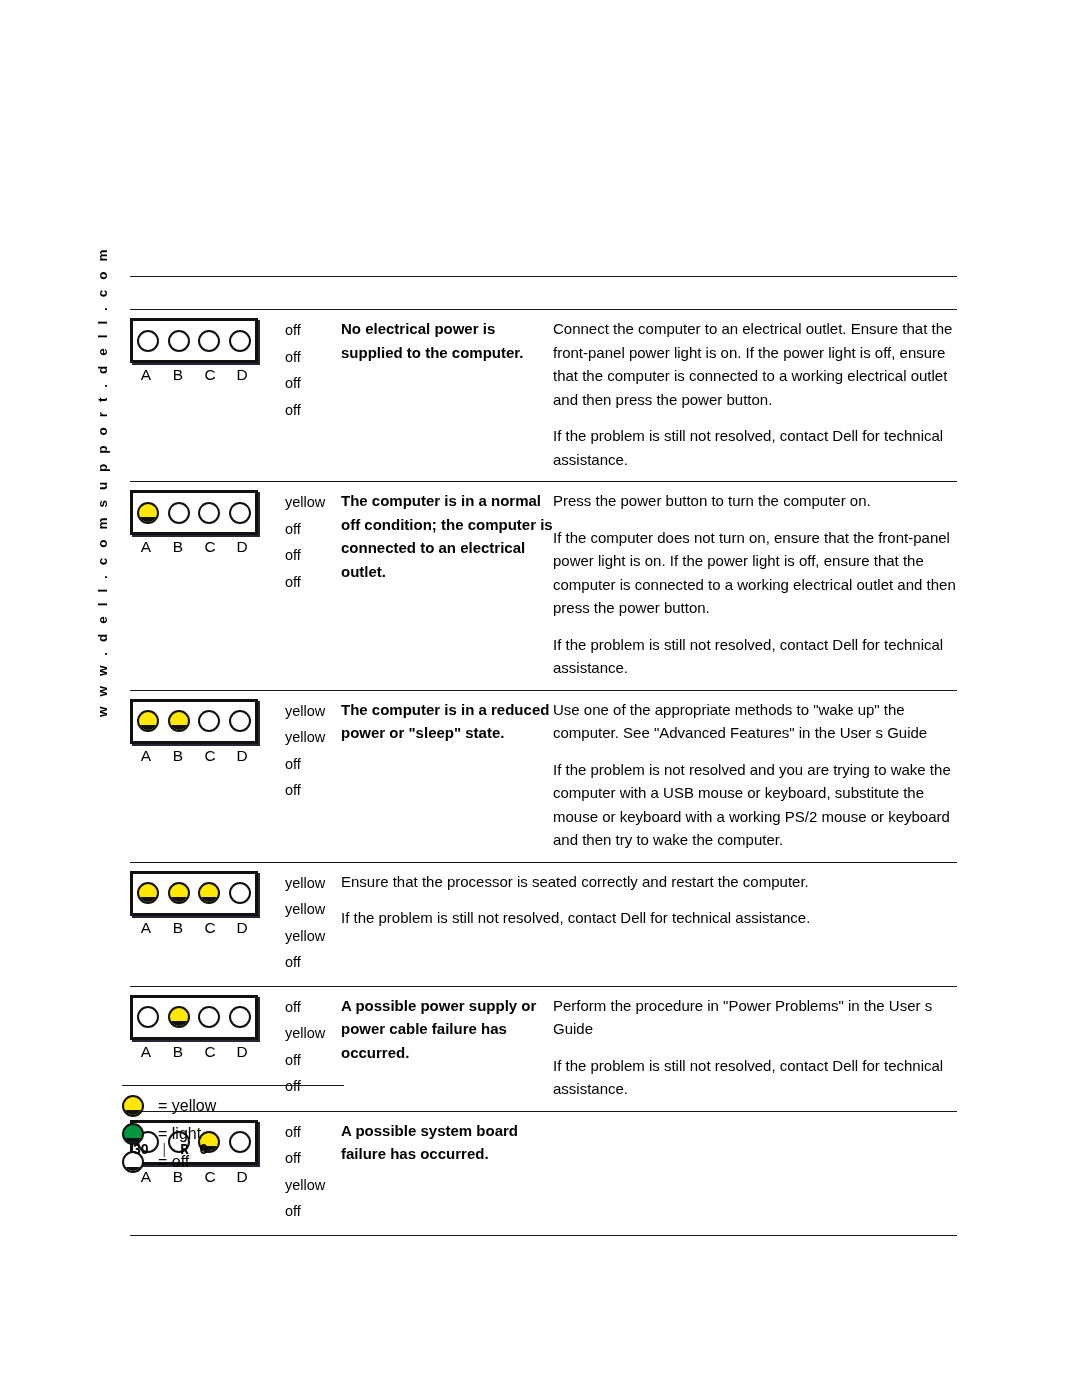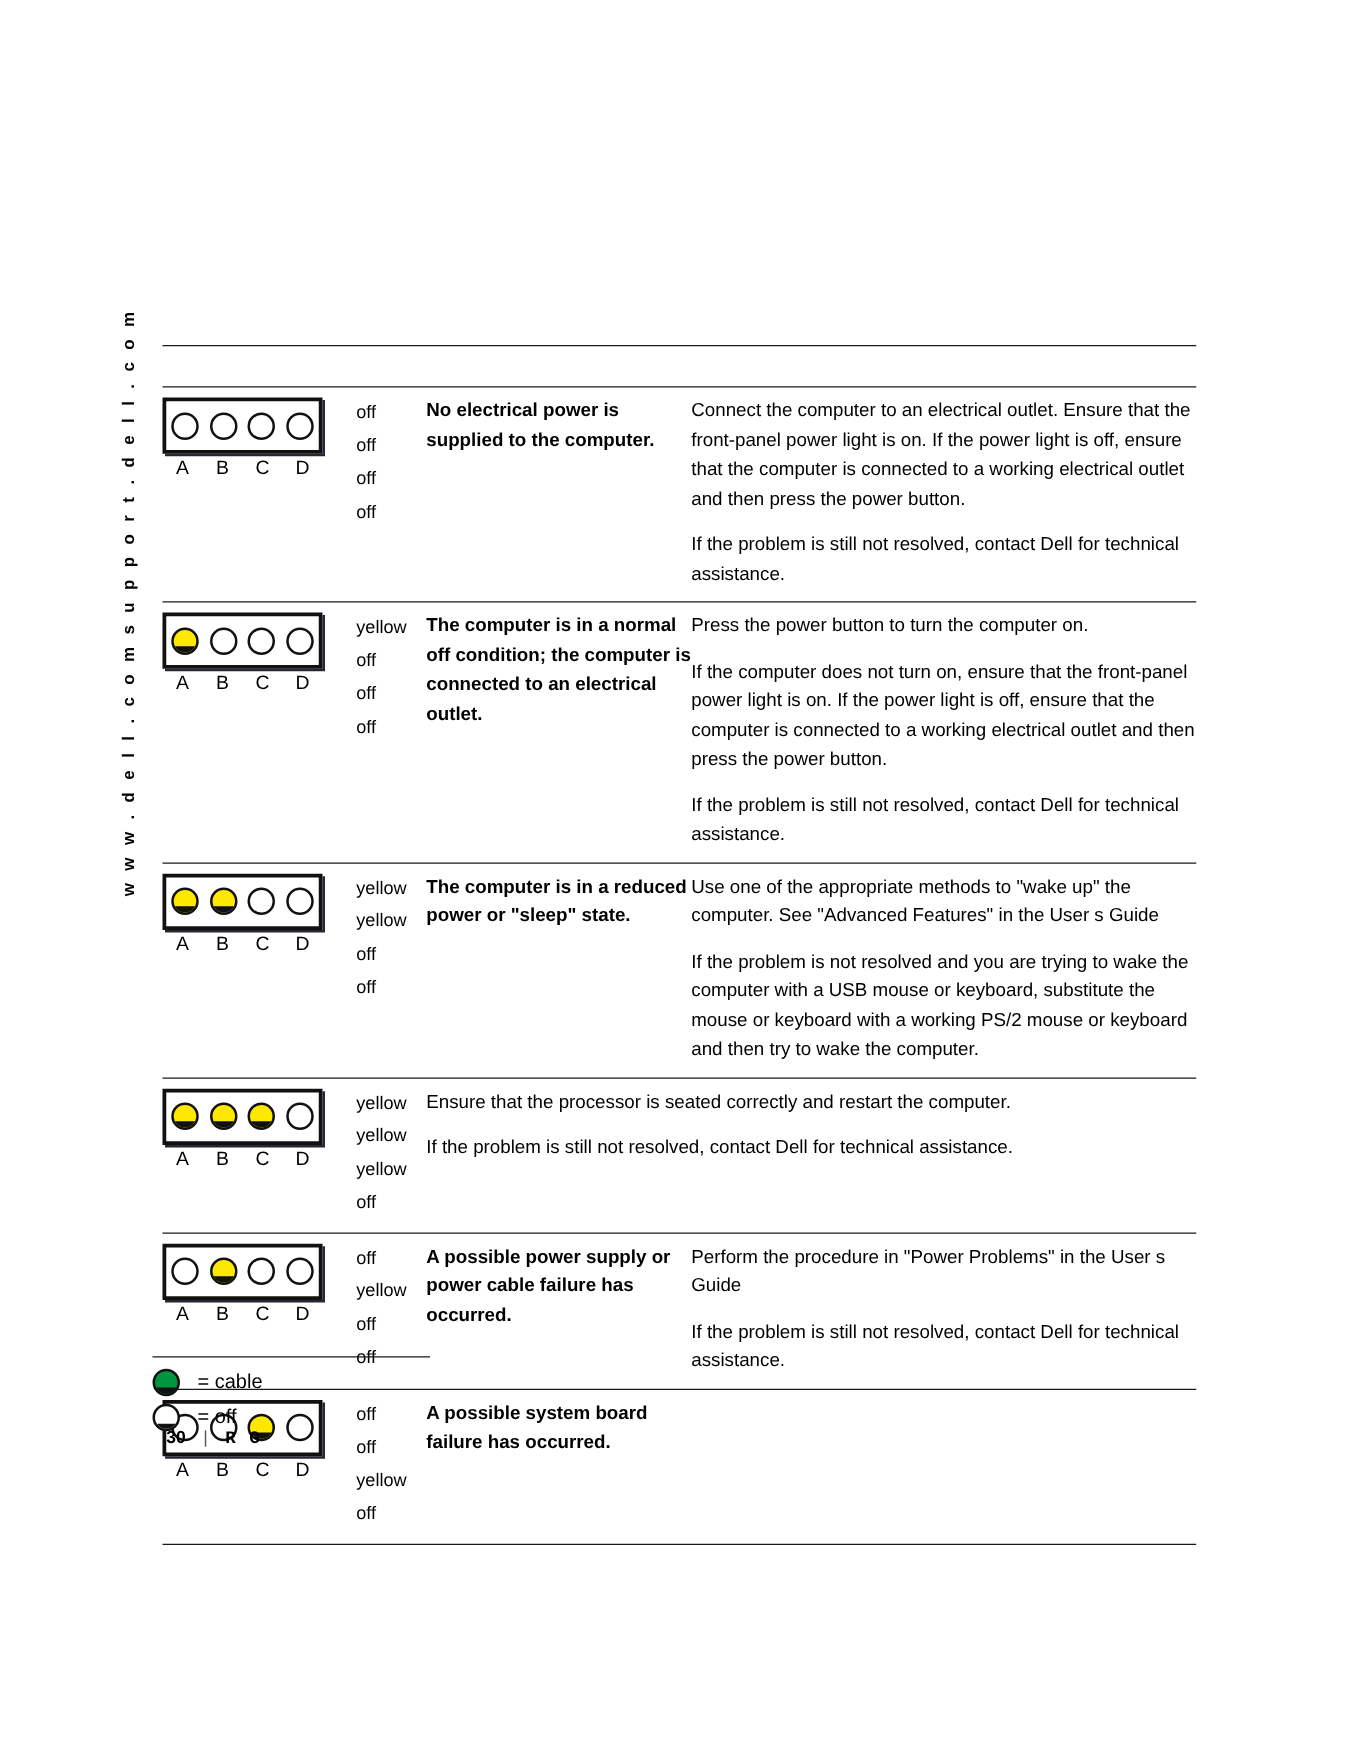--- a/index.html
+++ b/index.html
@@ -395,22 +395,26 @@
         </div>
       </div>
       <div class="rule thin"></div>
     </div>
 </div>
 
 <div class="legend">
   <div class="rule" style="width:222px;margin-bottom:6px;"></div>
   <div id="legend-container">
       <div class="legend-row">
+        <div class="legend-swatch yellow"></div>
+        <div class="legend-label">= yellow</div>
+      </div>
+      <div class="legend-row">
         <div class="legend-swatch green"></div>
-        <div class="legend-label">= cable</div>
+        <div class="legend-label">= light</div>
       </div>
       <div class="legend-row">
         <div class="legend-swatch off"></div>
         <div class="legend-label">= off</div>
       </div>
     </div>
 </div>
 
 <div class="footer">
   <span class="pg">30</span>

